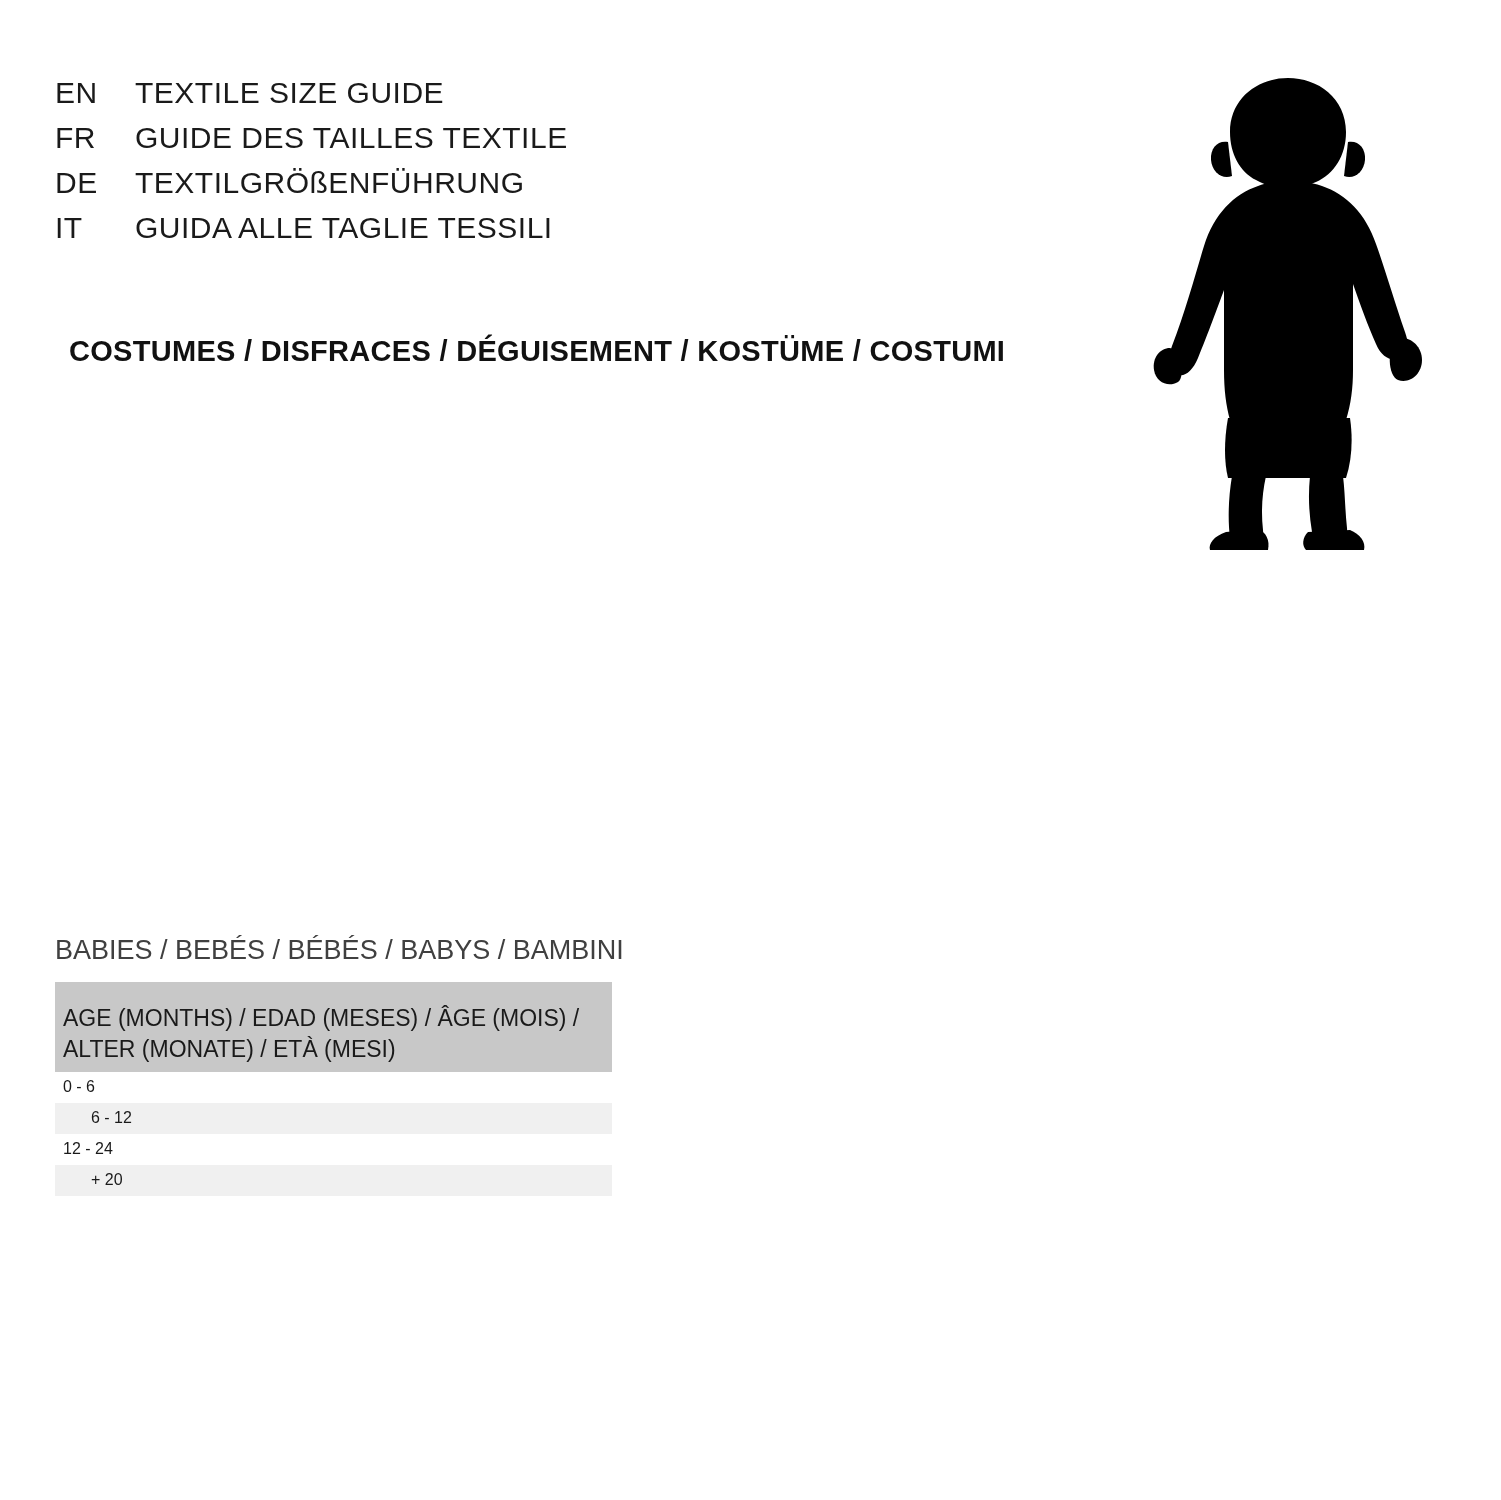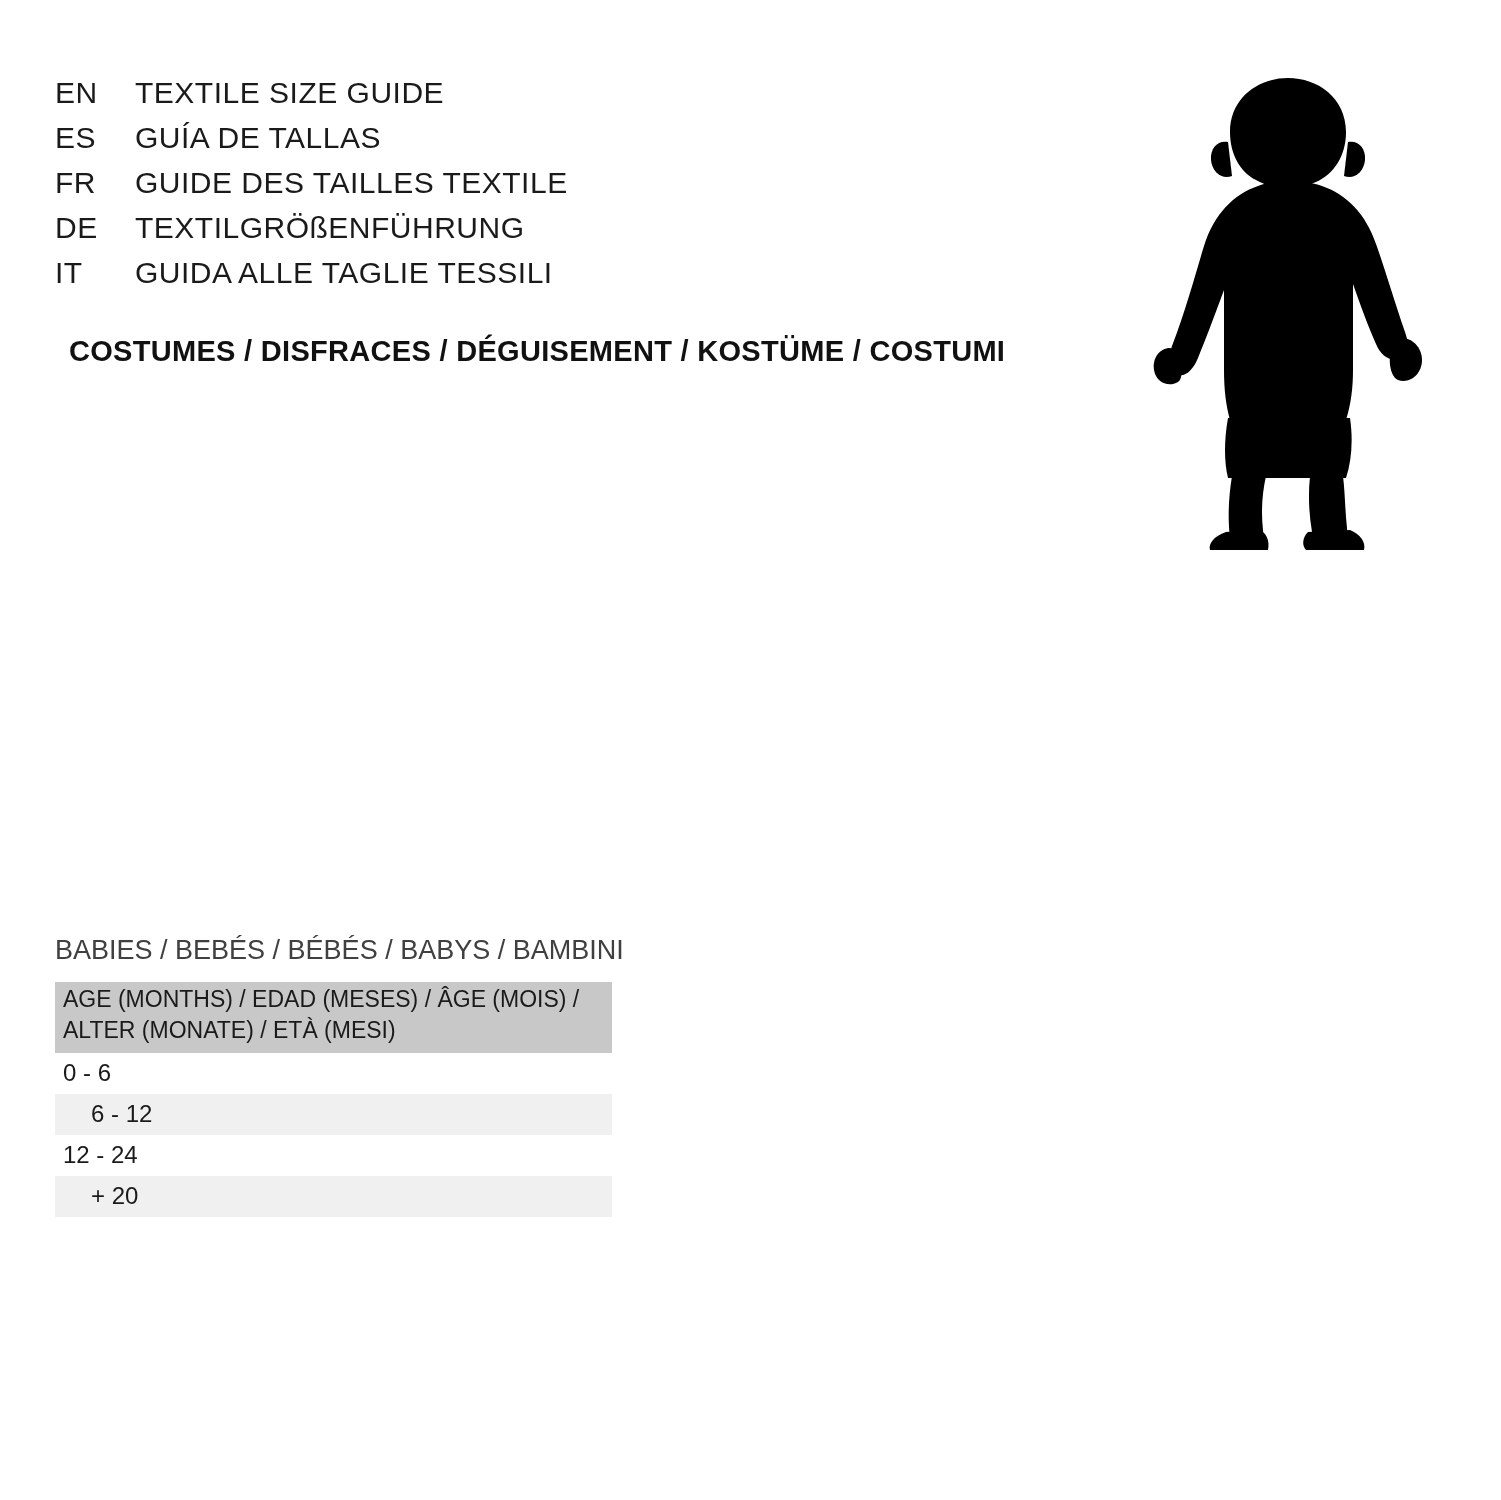--- a/index.html
+++ b/index.html
@@ -85,48 +85,44 @@
     border-collapse: collapse;
     width: 557px;
     table-layout: fixed;
   }
   table.size-table th {
     background: #c8c8c8;
     text-align: left;
     font-weight: normal;
     font-size: 23px;
     line-height: 1.33;
-    padding: 2px 8px 8px 8px;
+    padding: 21px 8px 8px 8px;
     color: #1a1a1a;
   }
   table.size-table td {
     text-align: left;
-    font-size: 24px;
+    font-size: 16px;
     padding: 6px 8px 7px 8px;
     color: #1a1a1a;
   }
   table.size-table tr.odd td {
     background: #ffffff;
   }
   table.size-table tr.even td {
     background: #f0f0f0;
     padding-left: 36px;
   }
 </style>
 </head>
 <body>
 
 <div class="lang-block">
   <div class="lang-row">
     <div class="lang-code">EN</div>
     <div class="lang-text">TEXTILE SIZE GUIDE</div>
-  </div>
-  <div class="lang-row">
-    <div class="lang-code">ES</div>
-    <div class="lang-text">GUÍA DE TALLAS</div>
   </div>
   <div class="lang-row">
     <div class="lang-code">FR</div>
     <div class="lang-text">GUIDE DES TAILLES TEXTILE</div>
   </div>
   <div class="lang-row">
     <div class="lang-code">DE</div>
     <div class="lang-text">TEXTILGRÖßENFÜHRUNG</div>
   </div>
   <div class="lang-row">

